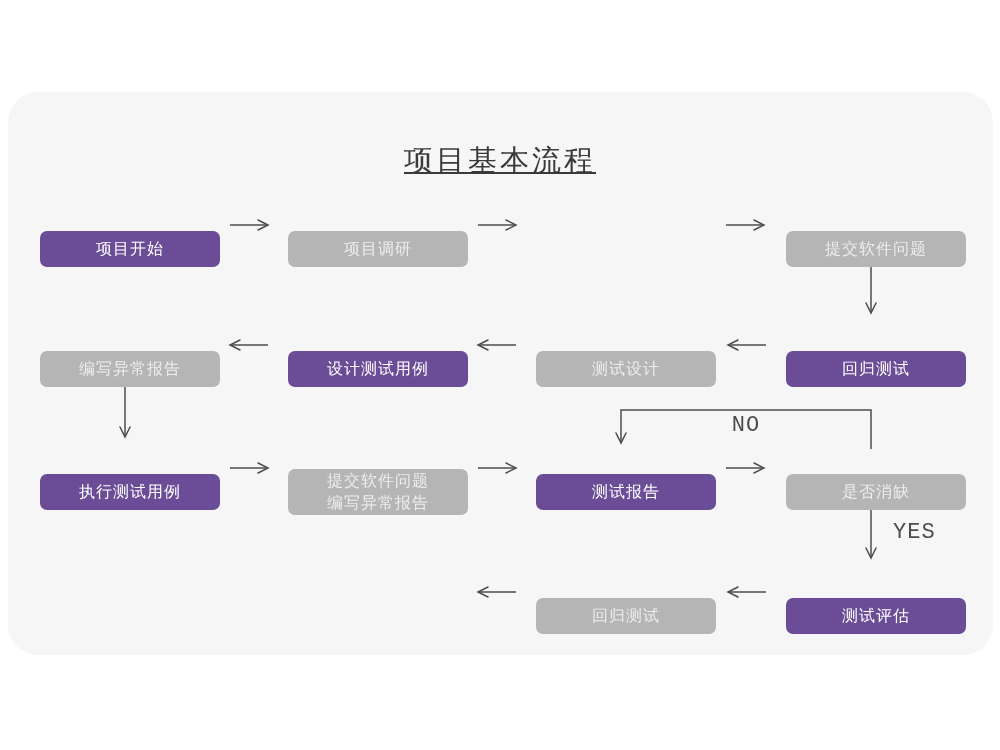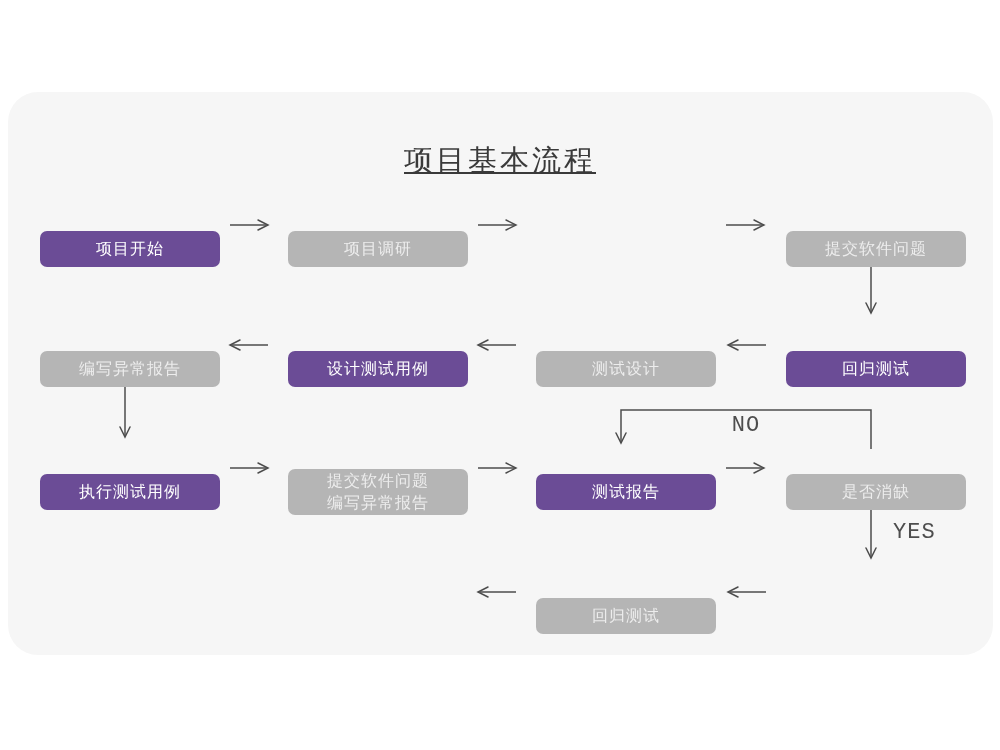--- a/index.html
+++ b/index.html
@@ -148,18 +148,19 @@
   <div class="node gray" style="left:536px; top:327px">测试设计</div>
   <div class="node purple" style="left:288px; top:327px">设计测试用例</div>
   <div class="node purple" style="left:786px; top:327px">回归测试</div>
 
   <div class="node purple" style="left:40px;  top:450px">执行测试用例</div>
   <div class="node gray tall" style="left:288px; top:445px">提交软件问题
 编写异常报告</div>
   <div class="node purple" style="left:536px; top:450px">测试报告</div>
   <div class="node gray" style="left:786px; top:450px">是否消缺</div>
 
+  <div class="node purple" style="left:786px; top:574px">测试评估</div>
   <div class="node gray" style="left:536px; top:574px">回归测试</div>
 
   <div class="edge-label no">NO</div>
   <div class="edge-label yes">YES</div>
 
 </div>
 
 </body></html>

